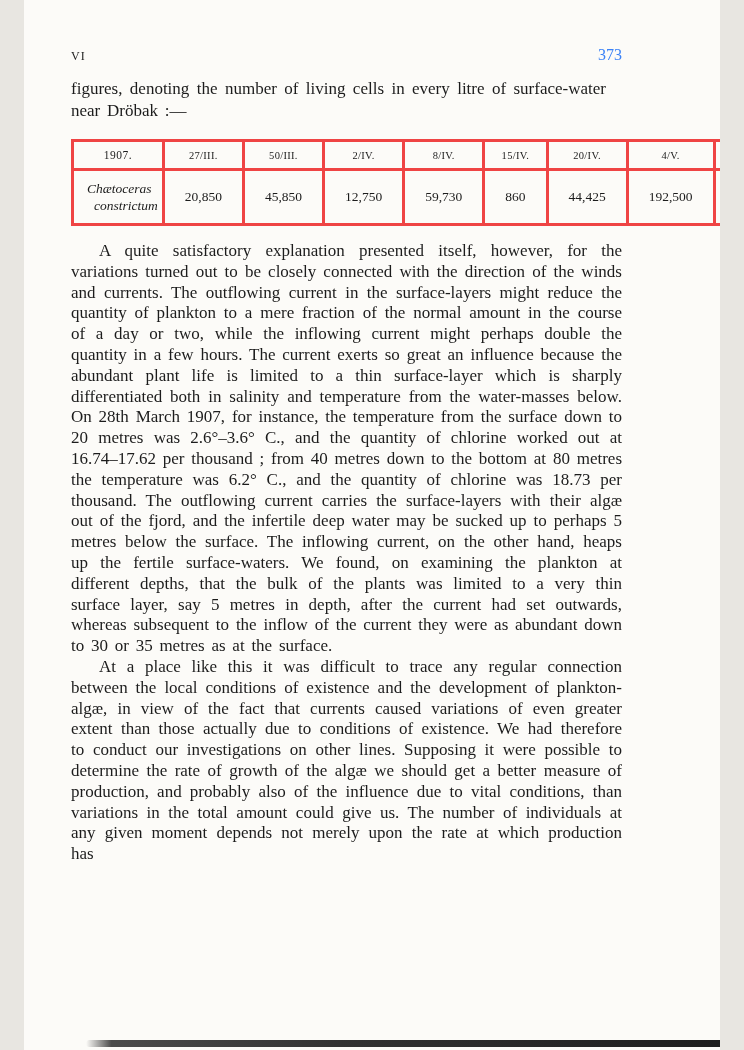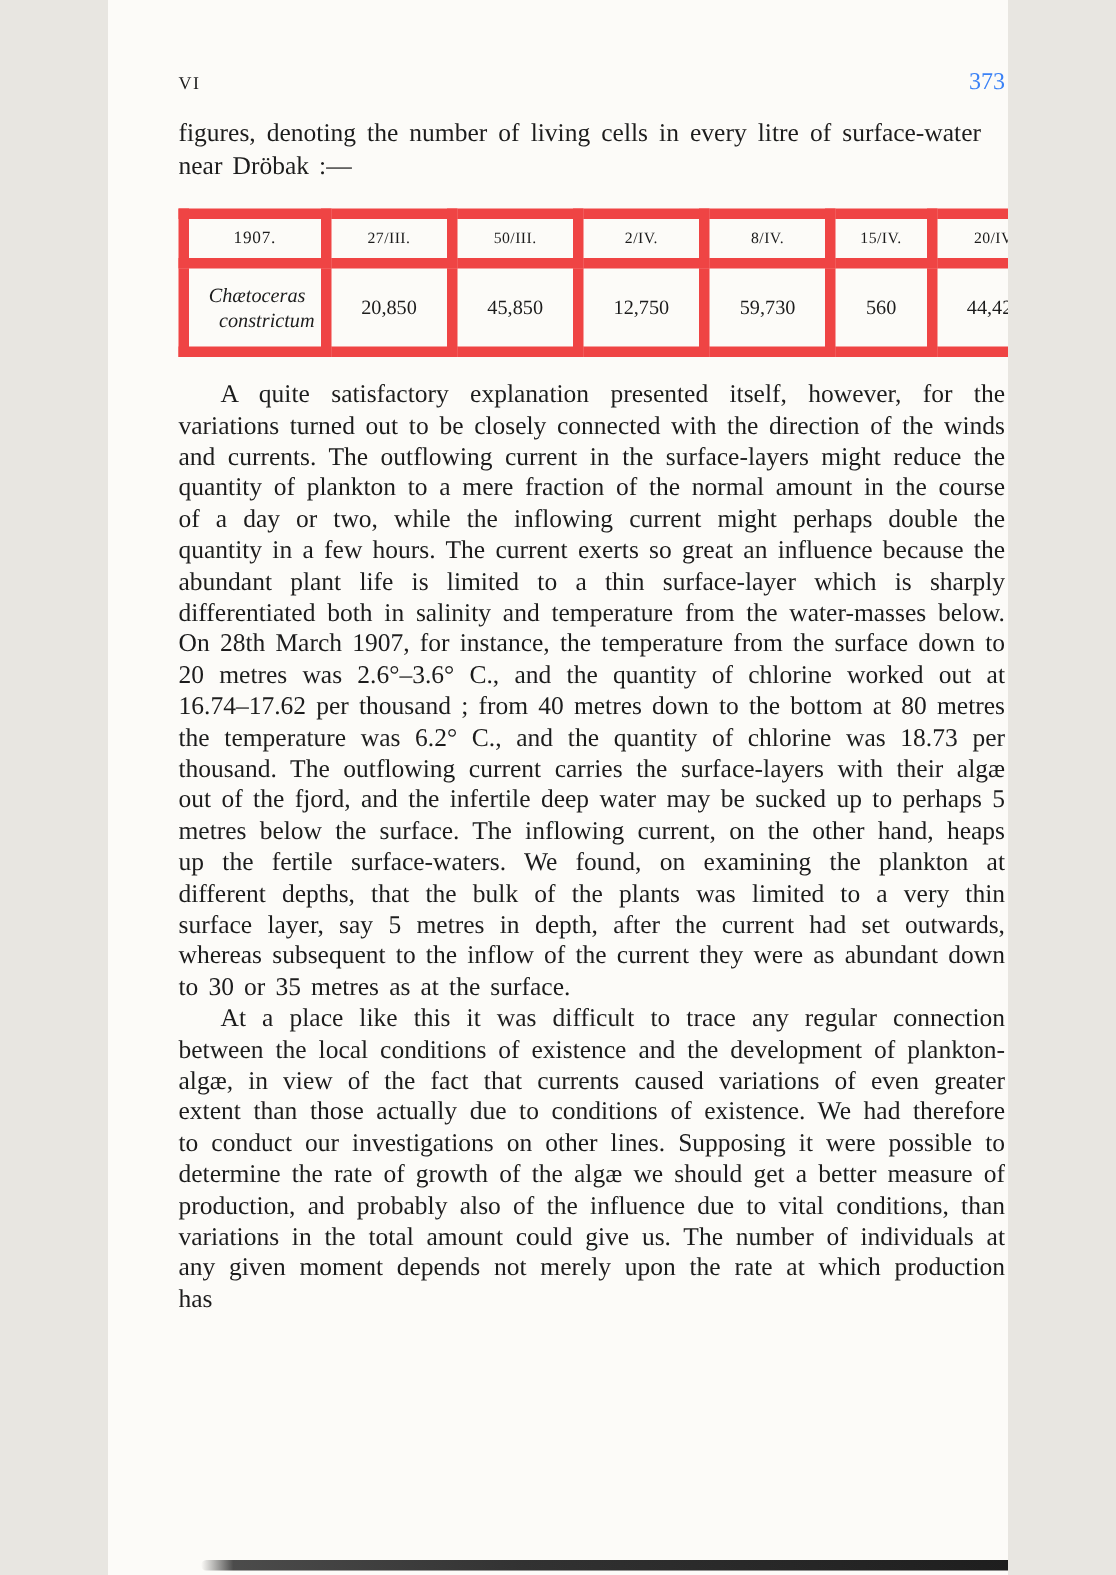--- a/index.html
+++ b/index.html
@@ -2,21 +2,21 @@
 <html><head>
 <meta charset="utf-8">
 <style>
   html, body {
     margin: 0;
     padding: 0;
     background: #e8e6e1;
   }
   .page {
     position: relative;
-    width: 600px;
+    width: 696px;
     height: 1050px;
     margin: 0 auto;
     background: #fcfbf8;
     overflow: hidden;
     font-family: "Liberation Serif", "DejaVu Serif", serif;
     color: #1c1c1c;
     box-sizing: border-box;
     padding: 46px 146px 0 47px;
   }
   .content {
@@ -57,21 +57,21 @@
     word-spacing: 2.5px;
   }
   table.data-table {
     margin-top: 18px;
     width: 559px;
     border-collapse: collapse;
     table-layout: auto;
   }
   table.data-table th,
   table.data-table td {
-    border: 7px solid #ef4444;
+    border: 3px solid #ef4444;
     text-align: center;
     font-weight: normal;
   }
   th.year-cell {
     width: 92px;
     font-size: 11.5px;
     padding: 7px 2px;
     letter-spacing: 0.5px;
   }
   th.date-cell {
@@ -153,21 +153,21 @@
       <tbody>
         <tr>
           <td class="species-cell">
             <span class="line1">Chætoceras</span><br>
             <span class="line2">constrictum</span>
           </td>
           <td class="value-cell">20,850</td>
           <td class="value-cell">45,850</td>
           <td class="value-cell">12,750</td>
           <td class="value-cell">59,730</td>
-          <td class="value-cell">560</td>
+          <td class="value-cell">860</td>
           <td class="value-cell">44,425</td>
           <td class="value-cell">192,500</td>
           <td class="value-cell">95,480</td>
           <td class="value-cell">1280</td>
           <td class="value-cell">0</td>
         </tr>
       </tbody>
     </table>
 
     <p class="body-para first">A quite satisfactory explanation presented itself, however, for the variations turned out to be closely connected with the direction of the winds and currents.  The outflowing current in the surface-layers might reduce the quantity of plankton to a mere fraction of the normal amount in the course of a day or two, while the inflowing current might perhaps double the quantity in a few hours.  The current exerts so great an influence because the abundant plant life is limited to a thin surface-layer which is sharply differentiated both in salinity and temperature from the water-masses below.  On 28th March 1907, for instance, the temperature from the surface down to 20 metres was 2.6°–3.6° C., and the quantity of chlorine worked out at 16.74–17.62 per thousand ; from 40 metres down to the bottom at 80 metres the temperature was 6.2° C., and the quantity of chlorine was 18.73 per thousand.  The outflowing current carries the surface-layers with their algæ out of the fjord, and the infertile deep water may be sucked up to perhaps 5 metres below the surface.  The inflowing current, on the other hand, heaps up the fertile surface-waters.  We found, on examining the plankton at different depths, that the bulk of the plants was limited to a very thin surface layer, say 5 metres in depth, after the current had set outwards, whereas subsequent to the inflow of the current they were as abundant down to 30 or 35 metres as at the surface.</p>

